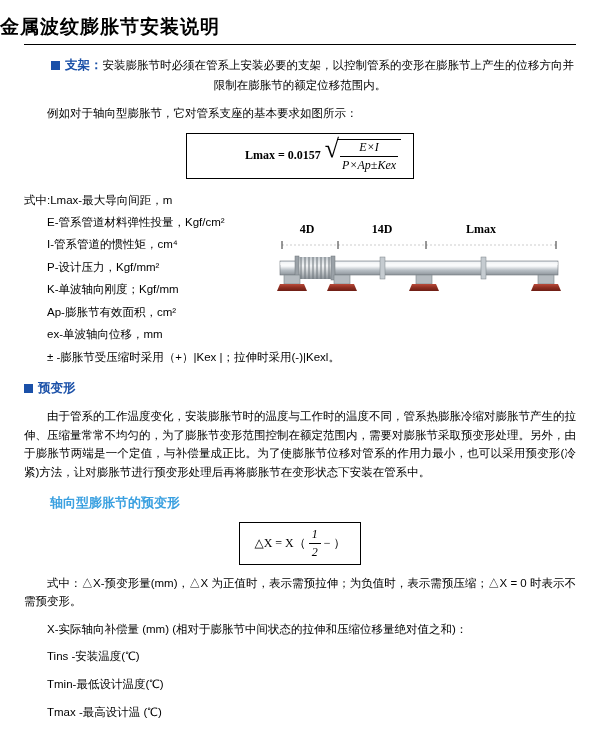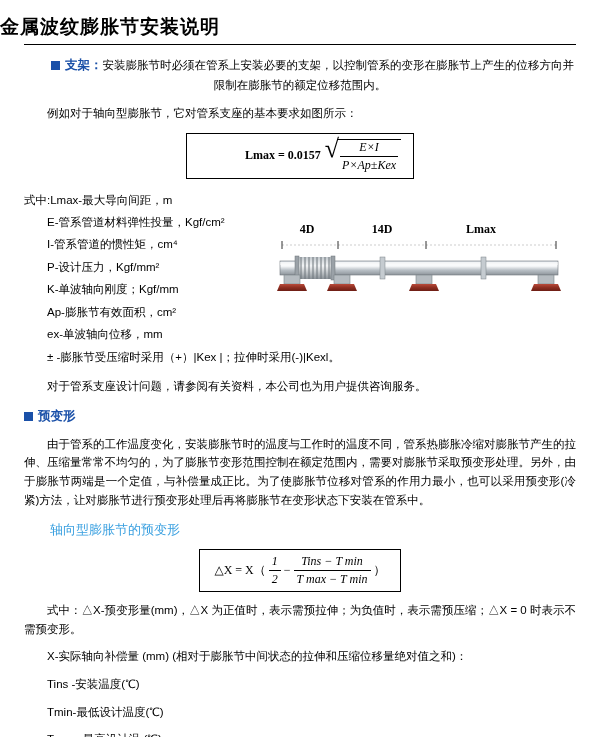--- a/index.html
+++ b/index.html
@@ -60,21 +60,21 @@
     margin-right: 5px;
     vertical-align: -1px;
   }
   .sq-head .body-text {
     color: #000;
     font-weight: normal;
     font-size: 11.5px;
   }
   .subhead {
     font-size: 13px;
-    font-weight: normal;
+    font-weight: bold;
     color: #3aa0e0;
     margin: 12px 0 0 0;
     text-indent: 2em;
   }
   .formula-wrap {
     text-align: center;
     margin: 10px 0 6px 0;
   }
   .formula-box {
     display: inline-block;
@@ -293,43 +293,38 @@
               <polygon points="258,45 282,45 285,52 255,52" fill="url(#redg)"></polygon>
             </g>
 
             <rect x="104" y="18" width="5" height="22" fill="#c5cbd0" stroke="#7b8288" stroke-width="0.5"></rect>
             <rect x="205" y="18" width="5" height="22" fill="#c5cbd0" stroke="#7b8288" stroke-width="0.5"></rect>
           </svg>
         </div>
       </div>
     </div>
 
-    <p class="para indent">对于管系支座设计问题，请参阅有关资料，本公司也为用户提供咨询服务。</p>
 
     <p class="sq-head">
       <span class="sq"></span><span>预变形</span>
     </p>
 
     <p class="para indent">由于管系的工作温度变化，安装膨胀节时的温度与工作时的温度不同，管系热膨胀冷缩对膨胀节产生的拉伸、压缩量常常不均匀的，为了膨胀节变形范围控制在额定范围内，需要对膨胀节采取预变形处理。另外，由于膨胀节两端是一个定值，与补偿量成正比。为了使膨胀节位移对管系的作用力最小，也可以采用预变形(冷紧)方法，让对膨胀节进行预变形处理后再将膨胀节在变形状态下安装在管系中。</p>
 
     <p class="subhead">轴向型膨胀节的预变形</p>
 
     <div class="eq-center">
       <span class="eq-box">
         <span class="eq-inline">
           <span>△X = X（</span>
           <span class="frac-plain">
             <span class="num">1</span>
             <span class="den">2</span>
           </span>
           <span>−</span>
-          <span class="frac-plain">
-            <span class="num">Tins − T min</span>
-            <span class="den">T max − T min</span>
-          </span>
           <span>）</span>
         </span>
       </span>
     </div>
 
     <p class="para indent">式中：△X-预变形量(mm)，△X 为正值时，表示需预拉伸；为负值时，表示需预压缩；△X = 0 时表示不需预变形。</p>
     <p class="para indent">X-实际轴向补偿量 (mm) (相对于膨胀节中间状态的拉伸和压缩位移量绝对值之和)：</p>
     <p class="para indent">Tins -安装温度(℃)</p>
     <p class="para indent">Tmin-最低设计温度(℃)</p>
     <p class="para indent">Tmax -最高设计温 (℃)</p>

